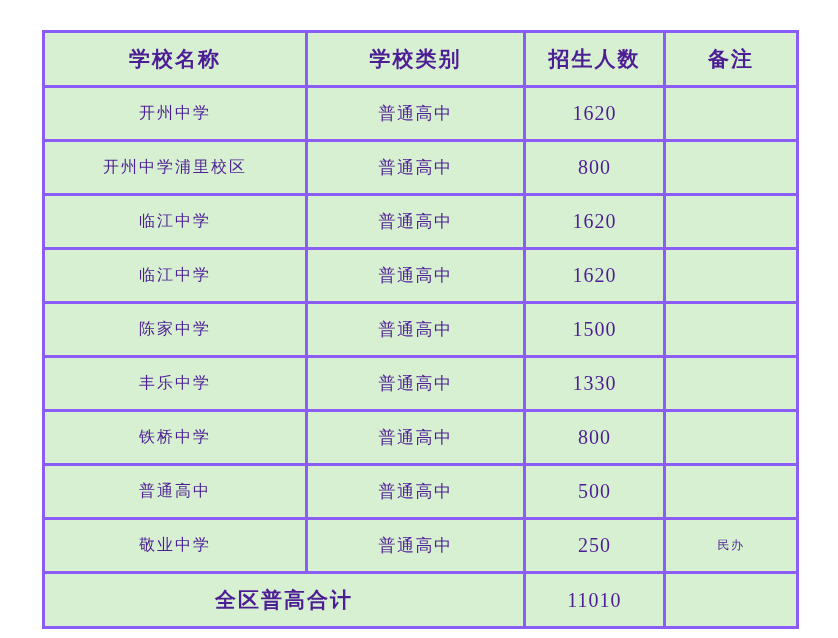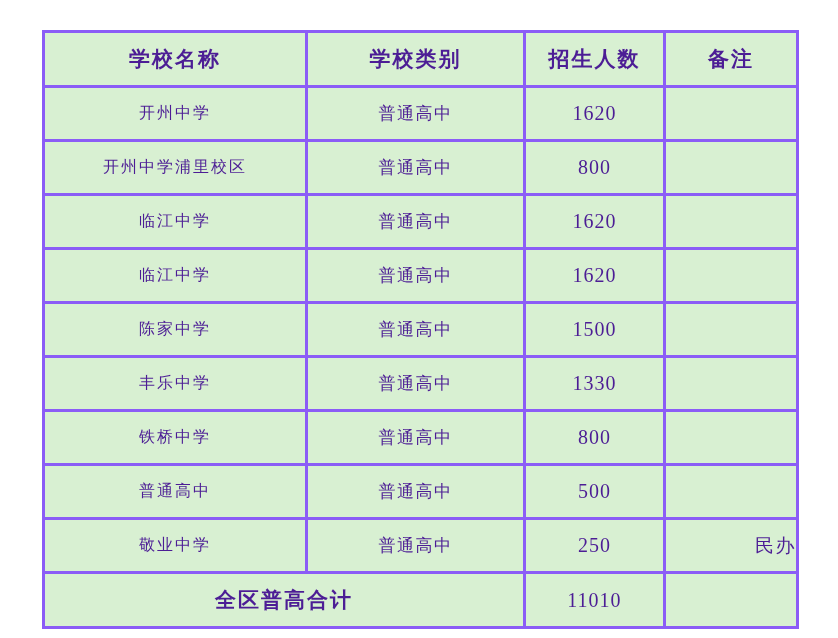--- a/index.html
+++ b/index.html
@@ -56,23 +56,22 @@
   }
   table.admissions tbody td.category {
     font-size: 17px;
     letter-spacing: 1.5px;
   }
   table.admissions tbody td.count {
     font-size: 20px;
     letter-spacing: 1px;
   }
   table.admissions tbody td.remark {
-    font-size: 19px;
+    font-size: 12px;
     letter-spacing: 1.5px;
-    text-align: right;
   }
   table.admissions tfoot td {
     font-weight: bold;
     font-size: 21px;
     letter-spacing: 2px;
     height: 52px;
   }
   table.admissions tfoot td.total-count {
     font-weight: normal;
     font-size: 20px;

